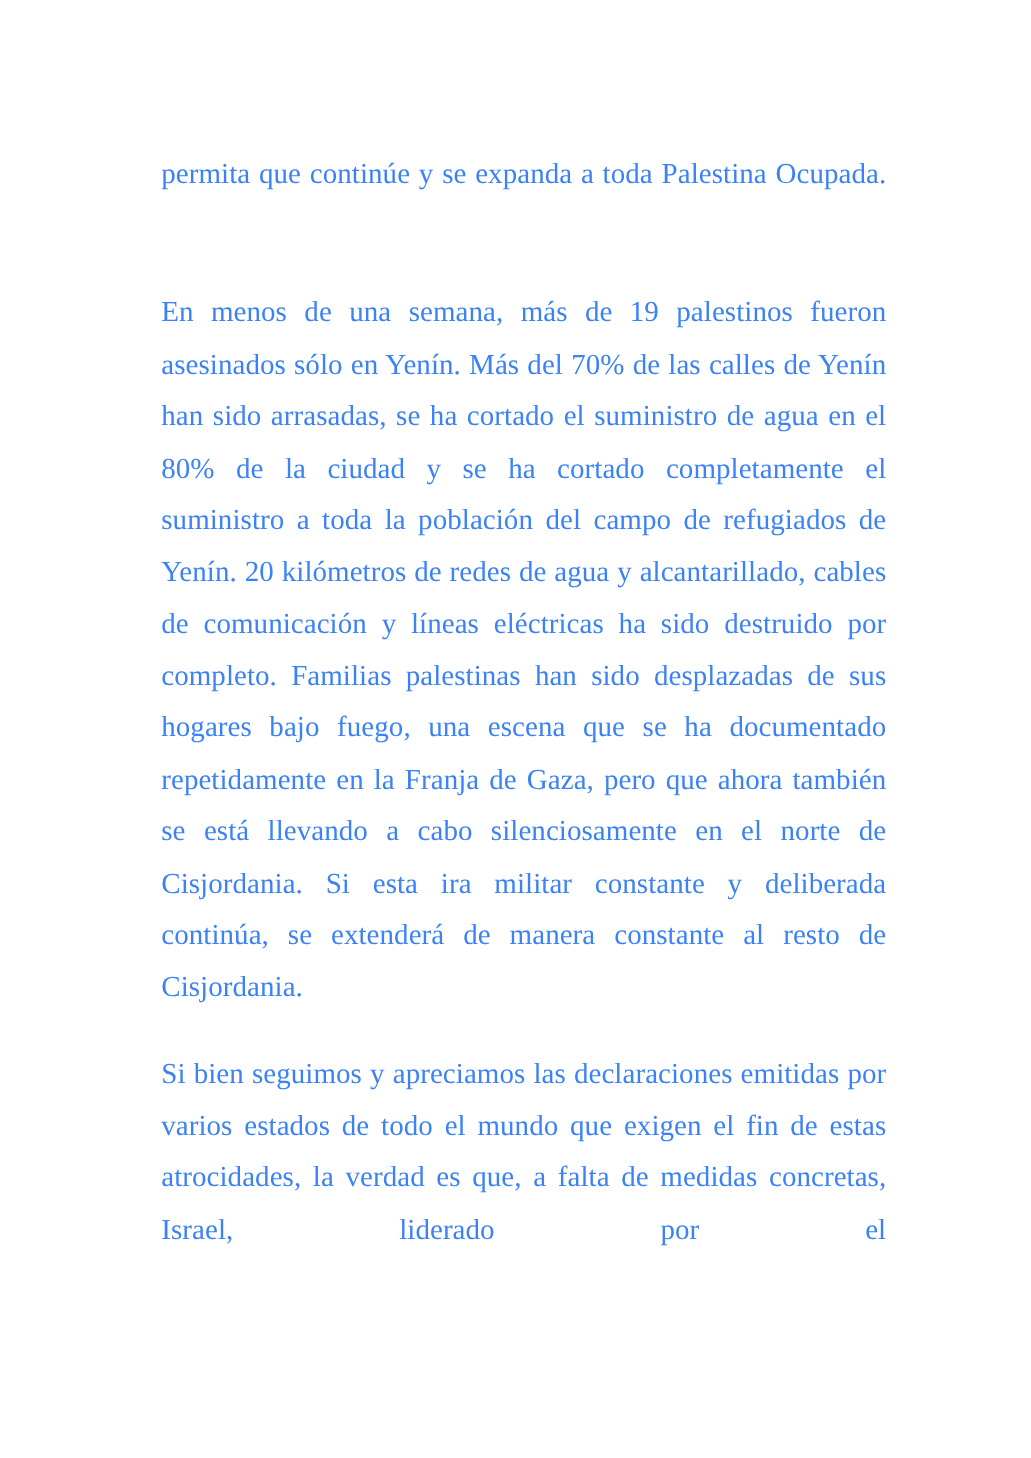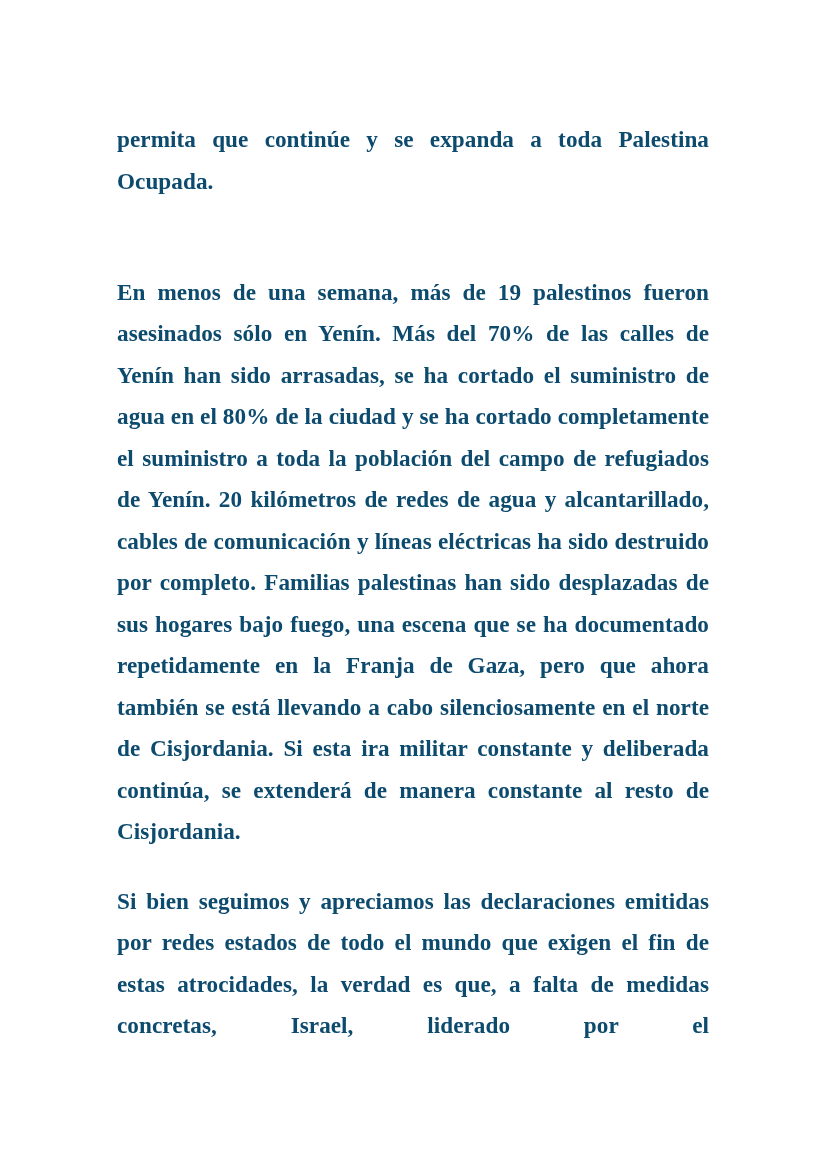--- a/index.html
+++ b/index.html
@@ -23,25 +23,25 @@
   }
 
   .text-column {
     position: absolute;
     left: 117px;
     top: 119px;
     width: 592px;
   }
 
   .doc-paragraph {
-    margin: 0 0 28px 0;
+    margin: 0 0 28px 12px;
     font-size: 23.2px;
     line-height: 41.5px;
-    font-weight: bold;
-    color: #0c4a6e;
+    font-weight: normal;
+    color: #3b82f6;
     text-align: justify;
     text-justify: inter-word;
     letter-spacing: 0.05px;
     word-spacing: 0px;
     -webkit-font-smoothing: antialiased;
   }
 
   .doc-paragraph:last-child {
     margin-bottom: 0;
   }
@@ -56,16 +56,16 @@
 </head>
 <body>
 
 <div class="page">
   <div class="text-column">
 
     <p class="doc-paragraph continues">permita que continúe y se expanda a toda Palestina Ocupada.</p>
 
     <p class="doc-paragraph">En menos de una semana, más de 19 palestinos fueron asesinados sólo en Yenín. Más del 70% de las calles de Yenín han sido arrasadas, se ha cortado el suministro de agua en el 80% de la ciudad y se ha cortado completamente el suministro a toda la población del campo de refugiados de Yenín. 20 kilómetros de redes de agua y alcantarillado, cables de comunicación y líneas eléctricas ha sido destruido por completo. Familias palestinas han sido desplazadas de sus hogares bajo fuego, una escena que se ha documentado repetidamente en la Franja de Gaza, pero que ahora también se está llevando a cabo silenciosamente en el norte de Cisjordania. Si esta ira militar constante y deliberada continúa, se extenderá de manera constante al resto de Cisjordania.</p>
 
-    <p class="doc-paragraph continues">Si bien seguimos y apreciamos las declaraciones emitidas por redes estados de todo el mundo que exigen el fin de estas atrocidades, la verdad es que, a falta de medidas concretas, Israel, liderado por el</p>
+    <p class="doc-paragraph continues">Si bien seguimos y apreciamos las declaraciones emitidas por varios estados de todo el mundo que exigen el fin de estas atrocidades, la verdad es que, a falta de medidas concretas, Israel, liderado por el</p>
 
   </div>
 </div>
 
 </body></html>

